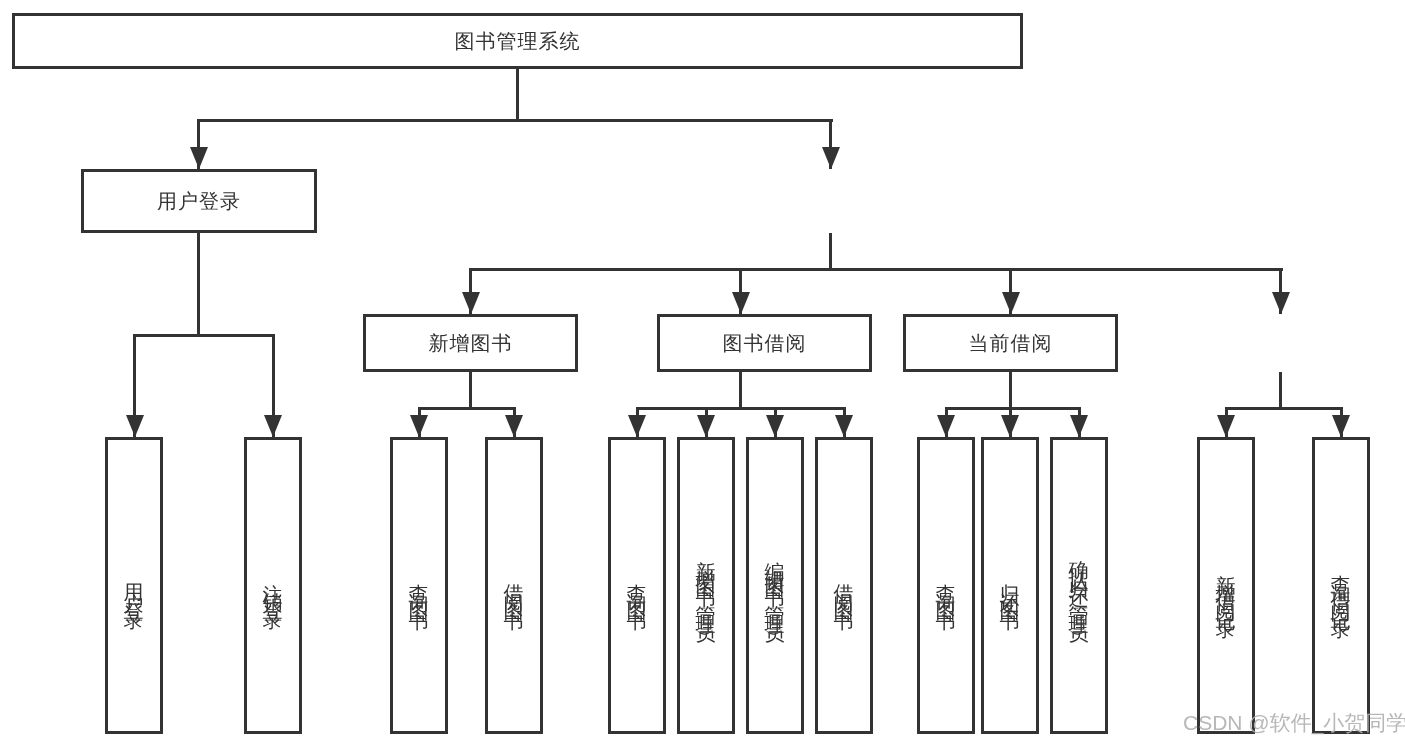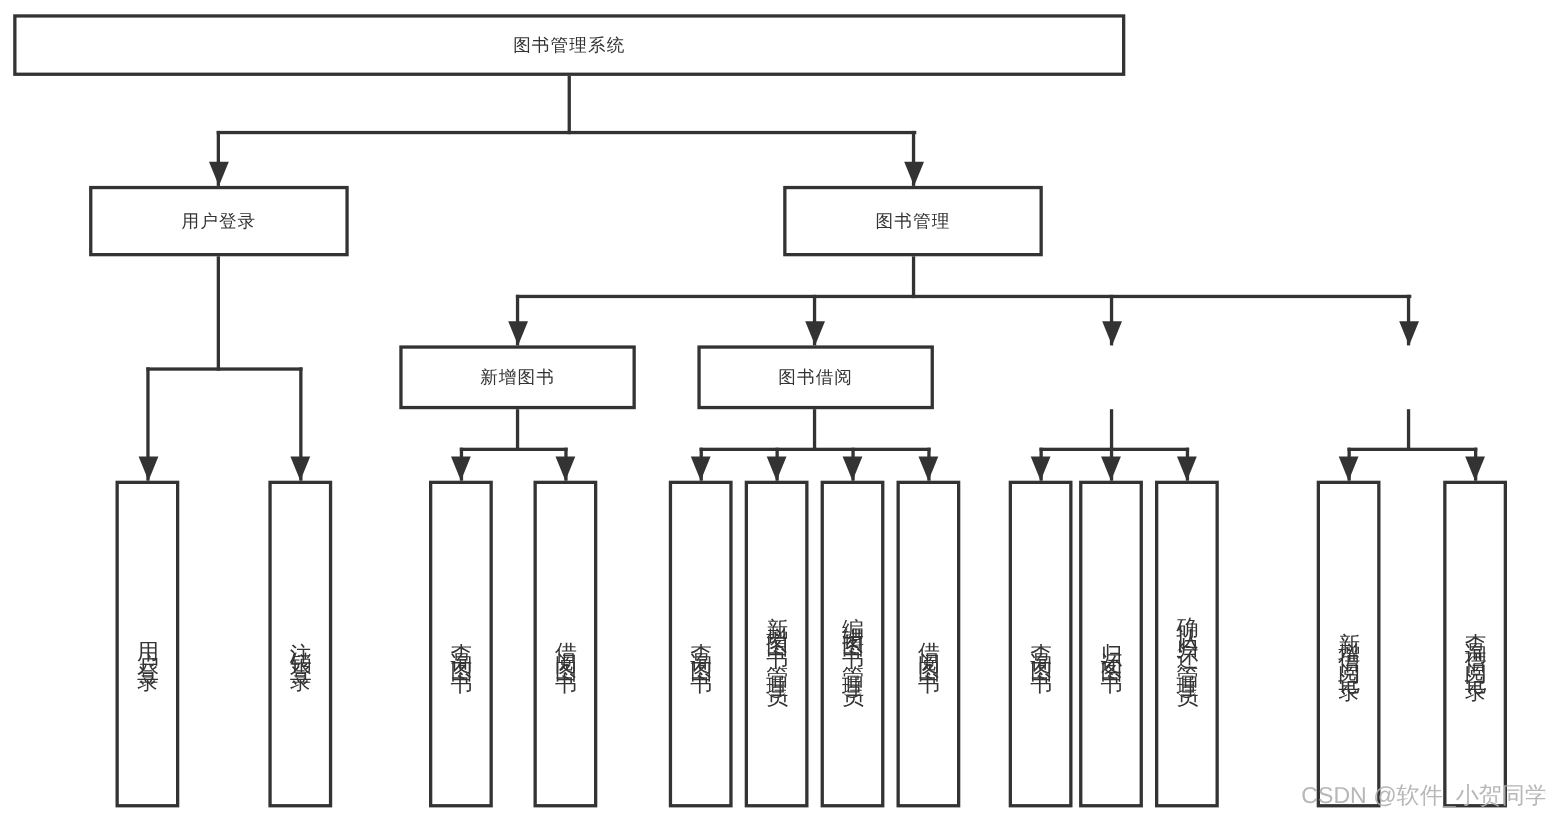--- a/index.html
+++ b/index.html
@@ -15,21 +15,21 @@
     position: absolute;
     box-sizing: border-box;
     border: 3px solid #333333;
     background: #ffffff;
     display: flex;
     align-items: center;
     justify-content: center;
     color: #333333;
   }
   .hlabel {
-    font-size: 16px;
+    font-size: 20px;
     letter-spacing: 1px;
     white-space: nowrap;
   }
   .vlabel {
     writing-mode: vertical-rl;
     font-size: 20px;
     line-height: 1;
     letter-spacing: 9px;
     white-space: nowrap;
   }
@@ -60,29 +60,29 @@
 
 <div id="canvas">
 
   <div class="box" style="left:12px; top:13px; width:1011px; height:56px;">
     <span class="hlabel">图书管理系统</span>
   </div>
 
   <div class="box" style="left:81px; top:169px; width:236px; height:64px;">
     <span class="hlabel">用户登录</span>
   </div>
-  <div class="box" style="left:712px; top:169px; width:236px; height:64px;">
-    <span class="hlabel">图书管理</span>
-  </div>
 
   <div class="box" style="left:363px; top:314px; width:215px; height:58px;">
     <span class="hlabel">新增图书</span>
   </div>
-  <div class="box" style="left:634px; top:314px; width:215px; height:58px;">
+  <div class="box" style="left:657px; top:314px; width:215px; height:58px;">
     <span class="hlabel">图书借阅</span>
+  </div>
+  <div class="box" style="left:903px; top:314px; width:215px; height:58px;">
+    <span class="hlabel">当前借阅</span>
   </div>
 
   <div class="box" style="left:105px; top:437px; width:58px; height:297px;">
     <span class="vlabel">用户登录</span>
   </div>
   <div class="box" style="left:244px; top:437px; width:58px; height:297px;">
     <span class="vlabel">注销登录</span>
   </div>
 
   <div class="box" style="left:390px; top:437px; width:58px; height:297px;">

